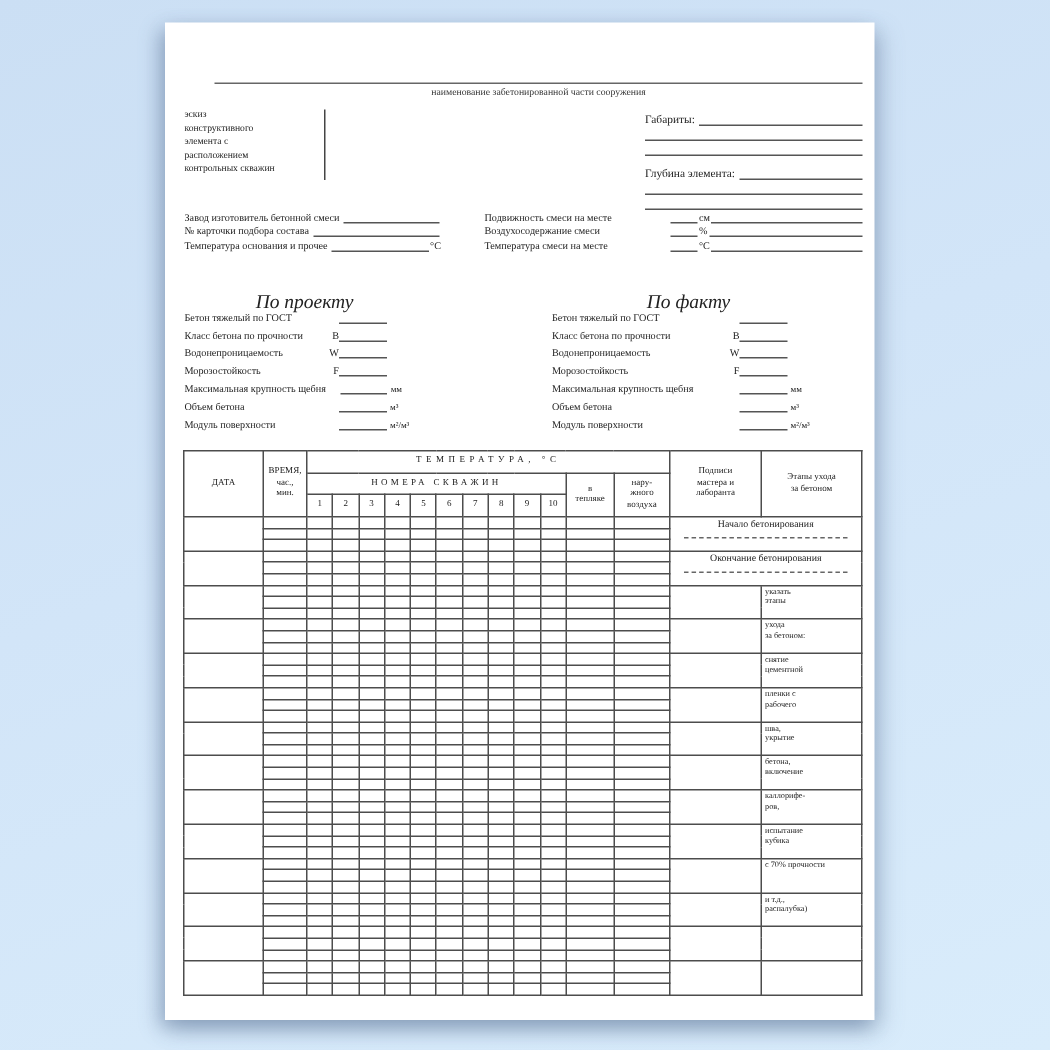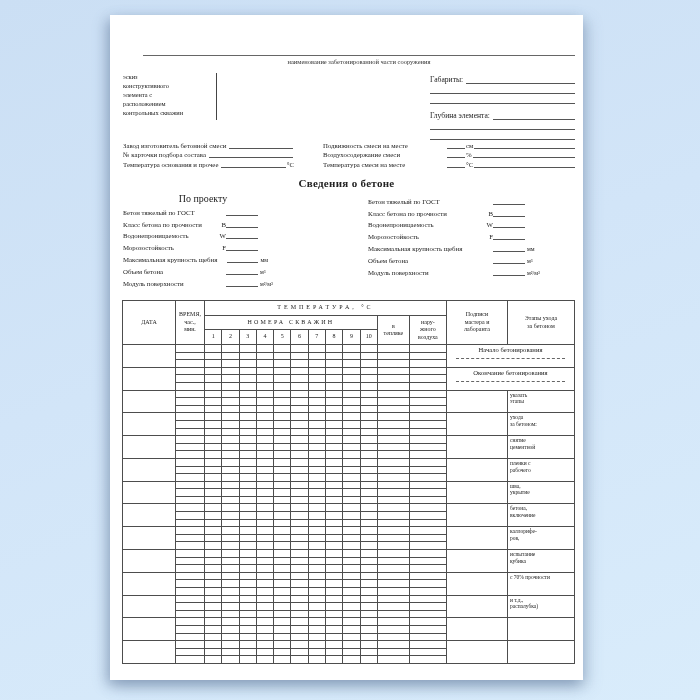--- a/index.html
+++ b/index.html
@@ -24,21 +24,21 @@
   .mix-row{display:flex;align-items:flex-end;height:9.5px;}
   .mix-row .lbl{white-space:nowrap;padding-right:3px;}
   .mix-right .lbl{width:124px;padding-right:0;}
   .shortline{width:18px;border-bottom:1px solid #555;height:8px;}
   .unit{padding:0 1px;white-space:nowrap;}
   .title{position:absolute;top:162px;left:0;width:100%;text-align:center;font-size:11px;font-weight:bold;letter-spacing:.3px;}
   .spec{position:absolute;left:13px;top:178px;width:452px;font-size:6.8px;}
   .spec-col{position:absolute;top:0;}
   .spec-col.project{left:0;width:160px;}
   .spec-col.fact{left:245px;width:182px;}
-  .spec-head{text-align:center;font-size:10px;height:11px;}
+  .spec-head{text-align:center;font-style:italic;font-size:13px;height:11px;}
   .spec-row{display:flex;align-items:flex-end;height:11.8px;}
   .spec-row .lbl{flex:1;white-space:nowrap;}
   .spec-row .pfx{width:10px;text-align:right;}
   .spec-row .sline{width:32px;border-bottom:1px solid #555;height:8px;}
   .spec-row .unit{width:22px;padding-left:2px;font-size:6px;}
   table.log{position:absolute;left:12px;top:285px;width:453px;border-collapse:collapse;table-layout:fixed;}
   .log th,.log td{border:1px solid #4d4d4d;padding:0;font-weight:normal;}
   .log thead th{font-size:6px;line-height:1.25;text-align:center;vertical-align:middle;}
   .h1{height:15px;}.h2{height:14px;}.h3{height:15px;}
   .sp{letter-spacing:3px;font-size:6.3px;}
@@ -114,21 +114,20 @@
         </div>
         <div class="mix-row">
           <span class="lbl">Температура смеси на месте</span>
           <span class="shortline"></span>
           <span class="unit">°С</span>
           <span class="fill"></span>
         </div>
       </div>
     </div>
 
-    <div class="title">Сведения о бетоне</div>
 
     <div class="spec">
       <div class="spec-col project">
         <div class="spec-head">По проекту</div>
         <div class="spec-row">
             <span class="lbl">Бетон тяжелый по ГОСТ</span>
             <span class="pfx"></span>
             <span class="sline"></span>
             <span class="unit"></span>
           </div>
@@ -163,20 +162,21 @@
             <span class="unit">м³</span>
           </div>
         <div class="spec-row">
             <span class="lbl">Модуль поверхности</span>
             <span class="pfx"></span>
             <span class="sline"></span>
             <span class="unit">м²/м³</span>
           </div>
       </div>
       <div class="spec-col fact">
+        <div class="spec-head">По факту</div>
         <div class="spec-row">
             <span class="lbl">Бетон тяжелый по ГОСТ</span>
             <span class="pfx"></span>
             <span class="sline"></span>
             <span class="unit"></span>
           </div>
         <div class="spec-row">
             <span class="lbl">Класс бетона по прочности</span>
             <span class="pfx">В</span>
             <span class="sline"></span>

